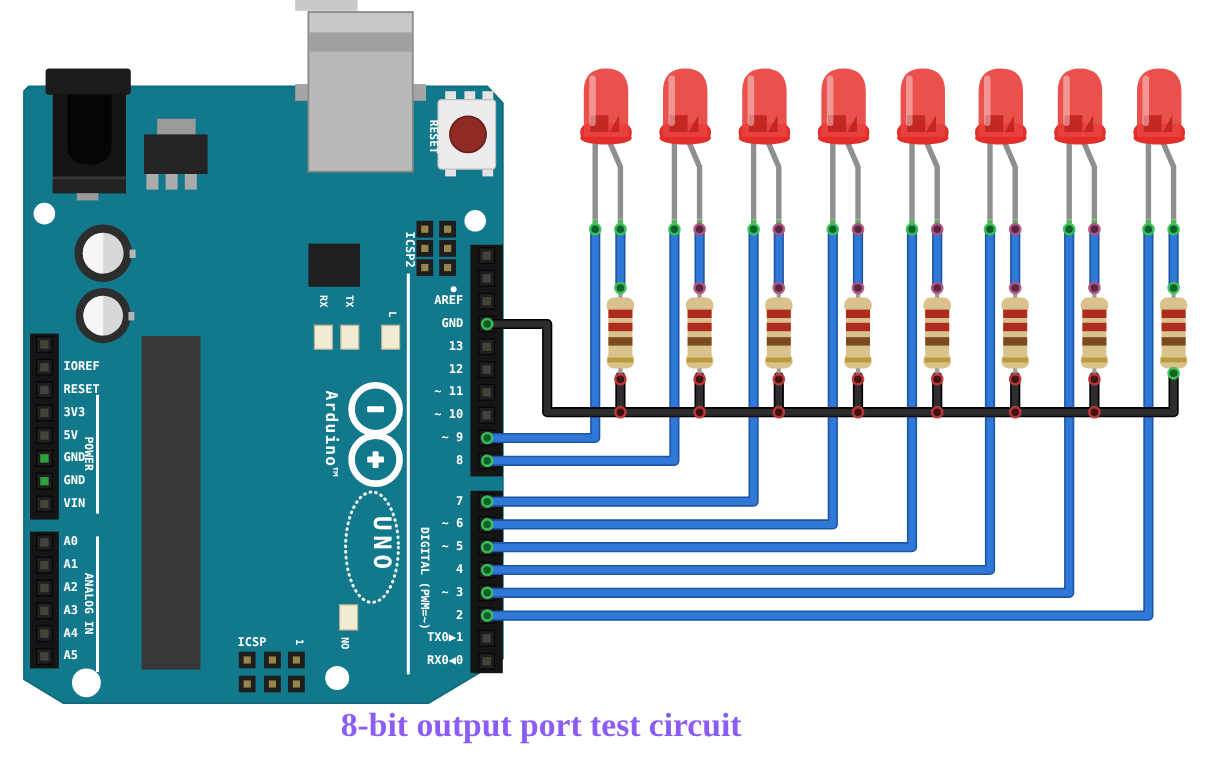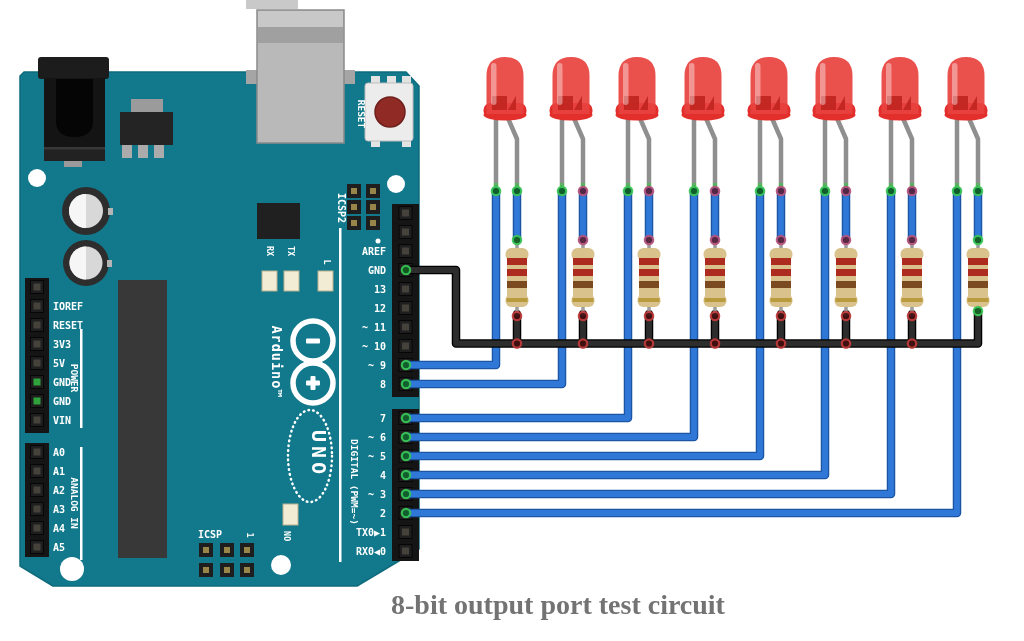--- a/index.html
+++ b/index.html
@@ -1,22 +1,22 @@
 <!DOCTYPE html>
 <html><head>
 <meta charset="utf-8">
 <style>
   html,body{margin:0;padding:0;background:#fff;}
   .stage{position:relative;width:1024px;height:641px;background:#ffffff;overflow:hidden;
          font-family:"DejaVu Sans Mono","Liberation Mono",monospace;}
   svg{position:absolute;left:0;top:0;}
   .silk{fill:#ffffff;font-family:"DejaVu Sans Mono","Liberation Mono",monospace;font-weight:bold;}
-  .caption{position:absolute;left:298px;top:589px;width:520px;text-align:center;
+  .caption{position:absolute;left:284px;top:589px;width:520px;text-align:left;
            font-family:"Liberation Serif","DejaVu Serif",serif;font-weight:bold;
-           font-size:28px;color:#737373;letter-spacing:0px;}
+           font-size:28px;color:#8b5cf6;letter-spacing:0px;}
 </style>
 </head>
 <body>
 
 <div class="stage">
 <svg id="scene" width="1024" height="641" viewBox="0 0 1024 641">
 
   <g id="board-layer">
     <polygon points="24,72 406,72 419,86 419,549 357,586 53,586 20,566 20,76" fill="#12798c" stroke="#0e6b7c" stroke-width="1.5" stroke-linejoin="round"></polygon>
 

